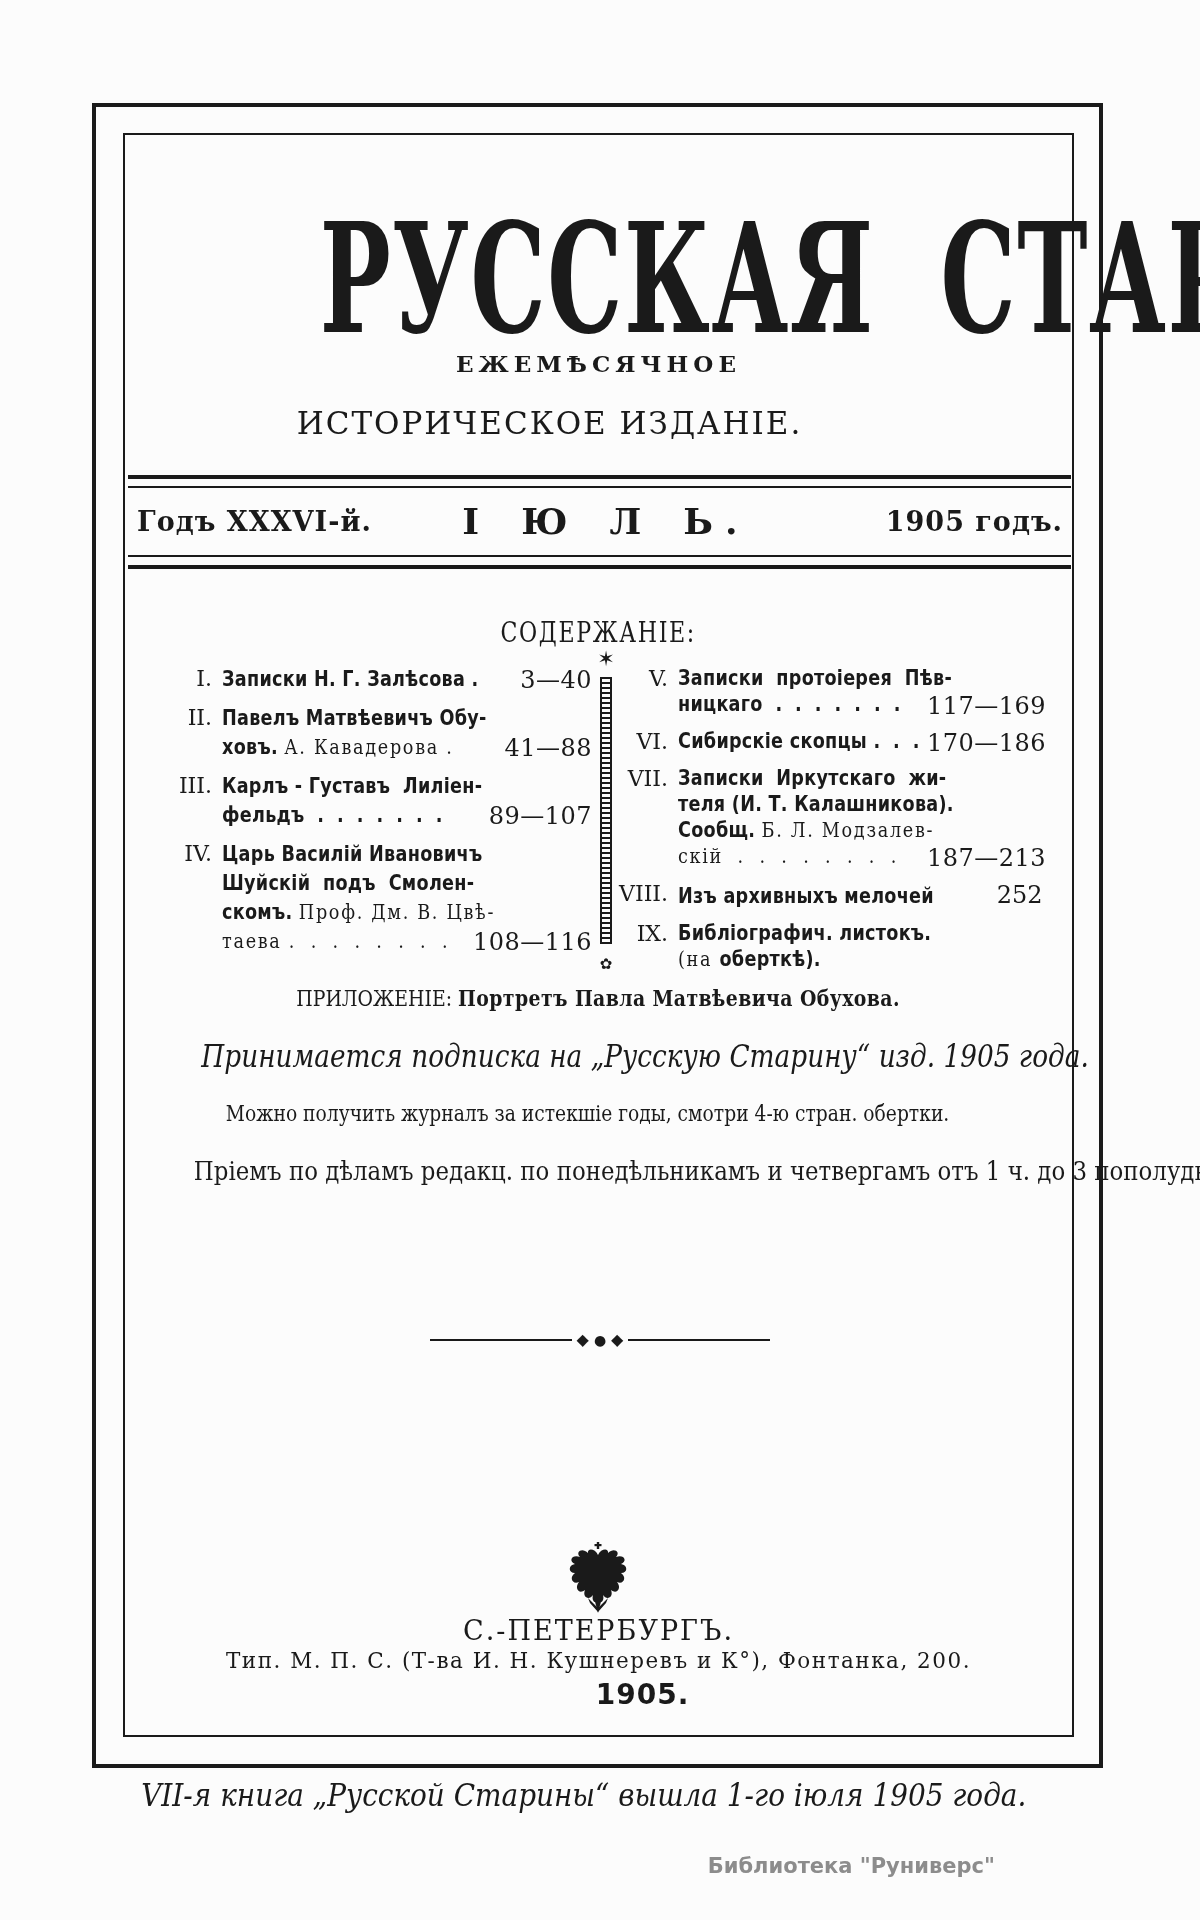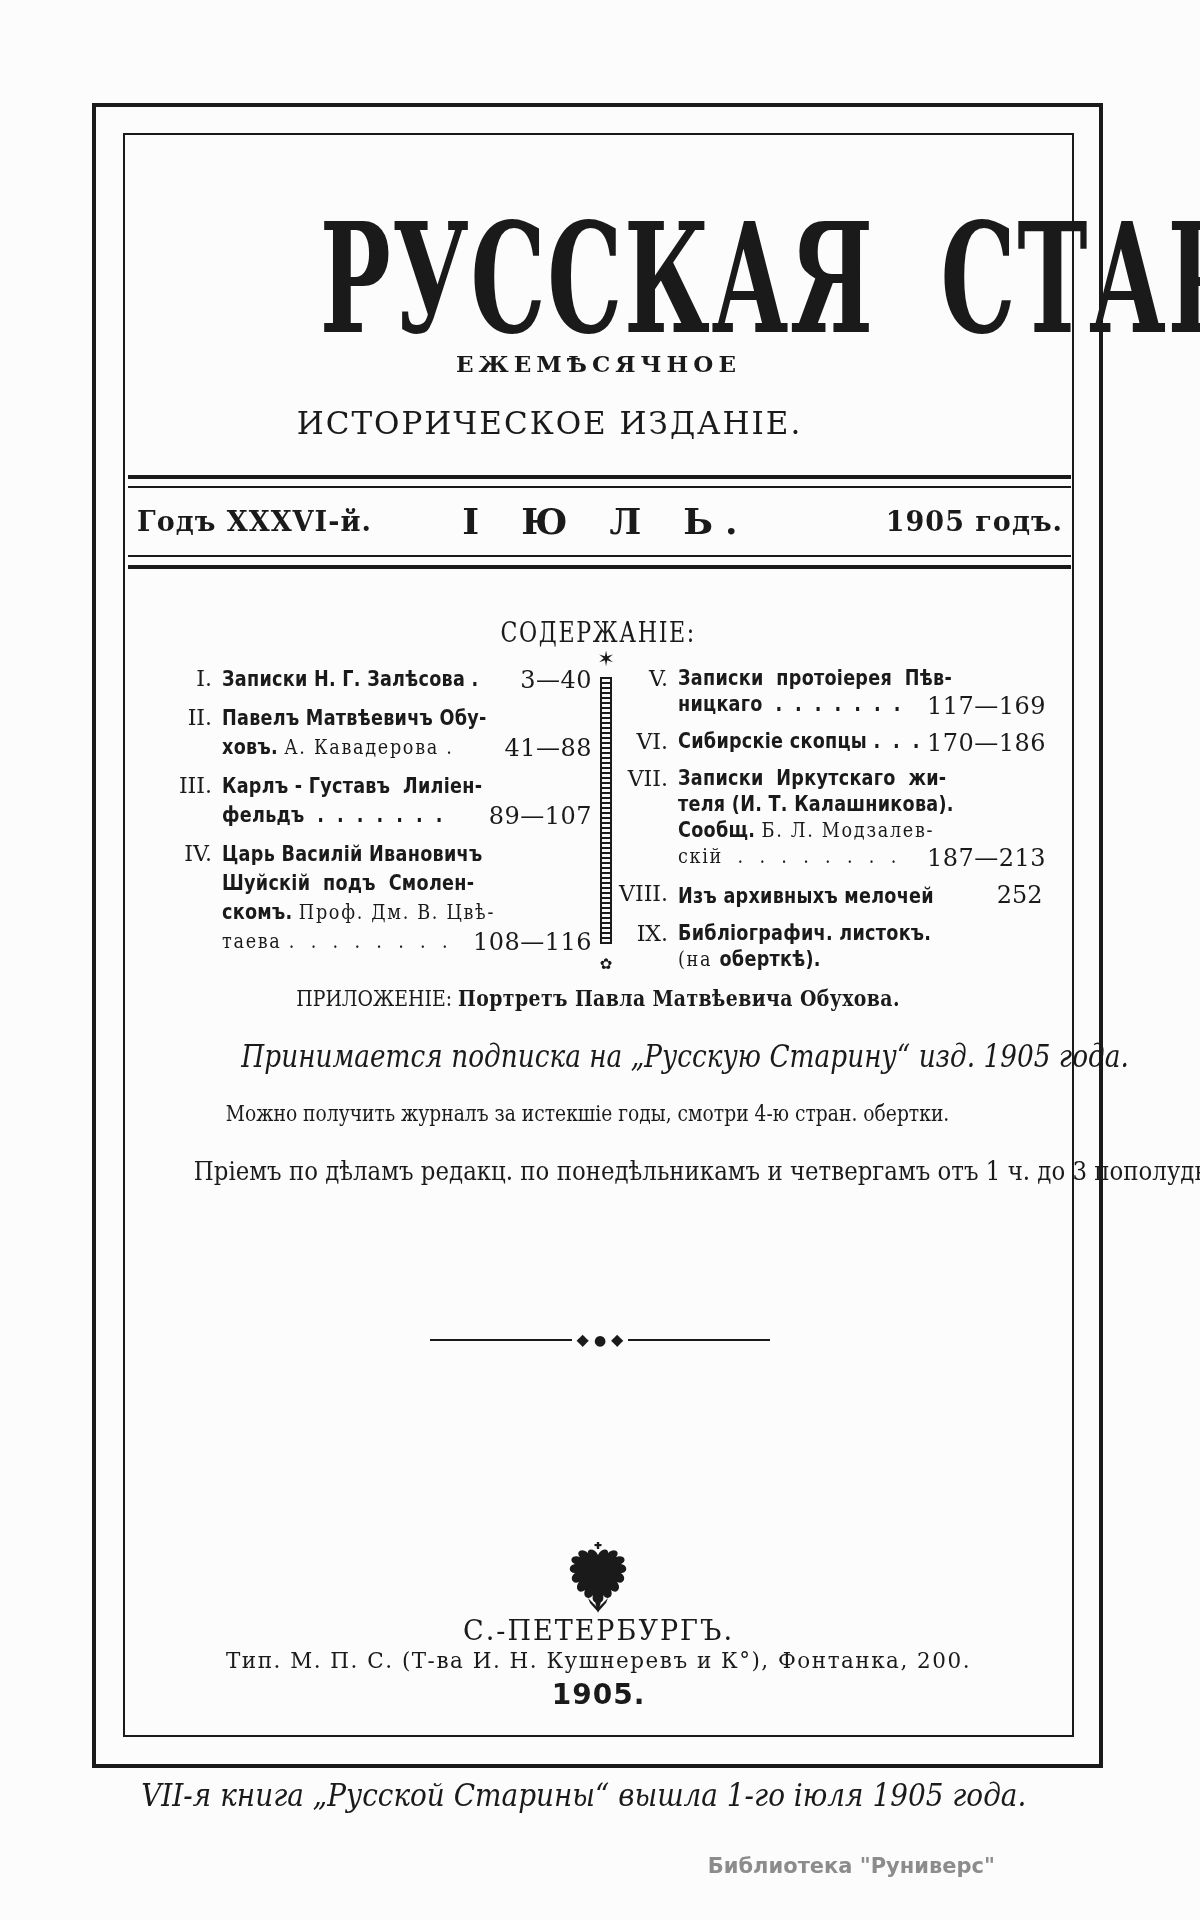--- a/index.html
+++ b/index.html
@@ -61,41 +61,41 @@
               border-left:2px solid var(--ink,#1a1a1a);border-right:2px solid var(--ink,#1a1a1a);
               background:repeating-linear-gradient(to bottom,var(--ink,#1a1a1a) 0 2px,transparent 2px 5px);}
   .chain-flower{position:absolute;bottom:-3px;left:50%;transform:translateX(-50%);
                 font:400 15px "DejaVu Sans",sans-serif;}
 
   
   .appendix{position:absolute;left:123px;top:984px;width:951px;text-align:center;line-height:30px;}
   .seg-ar{font:400 23px "DejaVu Serif",serif;}
   .seg-ab{font:700 23px "DejaVu Serif",serif;letter-spacing:.5px;}
   .subscription{position:absolute;left:123px;top:1038px;width:951px;text-align:right;
-                font:italic 400 31px "DejaVu Serif",serif;line-height:36px;padding-left:40px;}
+                font:italic 400 31px "DejaVu Serif",serif;line-height:36px;}
   .note1{position:absolute;left:112px;top:1100px;width:951px;text-align:center;
          font:400 22px "DejaVu Serif",serif;line-height:28px;}
   .note2{position:absolute;left:123px;top:1154px;width:951px;text-align:center;
          font:400 26px "DejaVu Serif",serif;line-height:34px;}
 
   
   .orn-divider{position:absolute;left:430px;top:1332px;width:340px;height:16px;
                display:flex;align-items:center;gap:5px;}
   .orn-line{flex:1;height:2px;background:var(--ink,#1a1a1a);}
   .orn-diamond{font:400 16px "DejaVu Sans",sans-serif;line-height:16px;}
   .orn-dot{font:400 14px "DejaVu Sans",sans-serif;line-height:16px;}
 
   
   .eagle{position:absolute;left:566px;top:1542px;width:64px;height:74px;}
   .city{position:absolute;left:123px;top:1616px;width:951px;text-align:center;
         font:400 27px "DejaVu Serif",serif;letter-spacing:2px;line-height:30px;}
   .printer{position:absolute;left:123px;top:1648px;width:951px;text-align:center;
            font:400 21.5px "DejaVu Serif",serif;letter-spacing:1.5px;line-height:26px;}
   .year{position:absolute;left:123px;top:1680px;width:951px;text-align:center;
-        font:700 28px "DejaVu Sans",sans-serif;letter-spacing:1px;line-height:30px;}
+        font:700 28px "DejaVu Sans",sans-serif;letter-spacing:1px;line-height:30px;padding-left:44px;}
 
   
   .issue-note{position:absolute;left:92px;top:1776px;width:800px;text-align:center;
               font:italic 400 31px "DejaVu Serif",serif;line-height:38px;}
   .watermark{position:absolute;left:650px;top:1852px;width:345px;text-align:right;
              font:700 21px "DejaVu Sans",sans-serif;color:var(--wm,#8c8c8c);line-height:28px;}
 </style>
 </head>
 <body>
 

